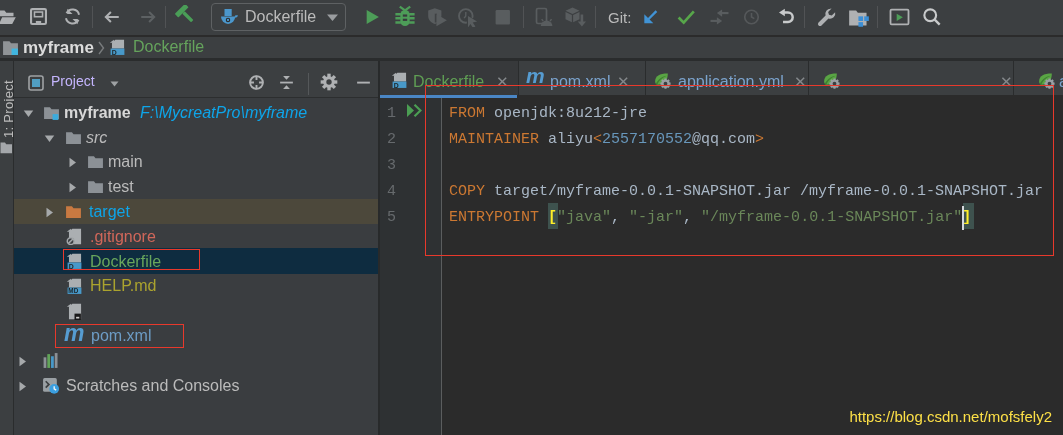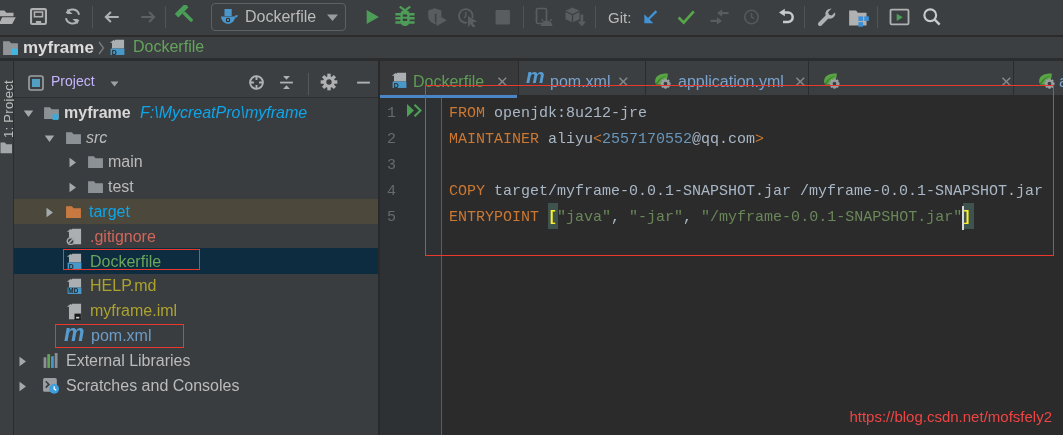--- a/index.html
+++ b/index.html
@@ -309,35 +309,33 @@
         <text x="2.2" y="14.4" font-size="6" font-weight="bold" fill="#1d2527" font-family="Liberation Sans">MD</text>
       </svg>
     <div class="abs" style="left:76px;top:212px;height:25px;line-height:25px;color:#aba32e;">HELP.md</div>
 
     <svg class="abs" style="left:52px;top:242px" width="17" height="17" viewBox="0 0 16 16">
         <path fill="#abafb2" d="M6 0.8 H14.2 V15.2 H2.8 V3.6 z"></path>
         <path fill="#abafb2" d="M0.8 3.6 L4.6 0.6 L4.8 3.6 z"></path>
         <rect x="8" y="10" width="6" height="6" fill="#1a1a1a"></rect>
         <rect x="9.5" y="13" width="3" height="1.6" fill="#cccccc"></rect>
       </svg>
-    <div class="abs" style="left:76px;top:237px;height:25px;line-height:25px;color:#aba32e;">myframe.iml</div>
 
     <div class="abs" style="left:50px;top:259px;width:24px;height:27px;font-size:23px;font-weight:bold;font-style:italic;color:#569cd1;">m</div>
     <div class="abs" style="left:77px;top:262px;height:25px;line-height:25px;color:#6d9cc5;">pom.xml</div>
 
     <svg class="abs" style="left:3px;top:295px" width="11" height="11" viewBox="0 0 10 10">
         <path fill="#a6a9ab" d="M2.3 0.7 L8.2 5 L2.3 9.3 z"></path>
       </svg>
     <svg class="abs" style="left:28px;top:291px" width="17" height="17" viewBox="0 0 16 16">
         <rect x="1.5" y="5" width="2.6" height="10" fill="#8c9196"></rect>
         <rect x="5" y="2" width="2.6" height="13" fill="#62a559"></rect>
         <rect x="8.5" y="4" width="2.6" height="11" fill="#4899c9"></rect>
         <rect x="12" y="1" width="2.6" height="14" fill="#8c9196"></rect>
       </svg>
-    <div class="abs" style="left:52px;top:287px;height:25px;line-height:25px;">External Libraries</div>
 
     <svg class="abs" style="left:3px;top:320px" width="11" height="11" viewBox="0 0 10 10">
         <path fill="#a6a9ab" d="M2.3 0.7 L8.2 5 L2.3 9.3 z"></path>
       </svg>
     <svg class="abs" style="left:28px;top:316px" width="18" height="17" viewBox="0 0 17 16">
         <rect x="1" y="1" width="13" height="13" rx="1.5" fill="#9aa0a4"></rect>
         <path fill="none" stroke="#3c3f41" stroke-width="1.6" d="M3.5 4 L6.5 7 L3.5 10"></path>
         <circle cx="11.5" cy="11.2" r="4.6" fill="#3b9fe0"></circle>
         <path fill="none" stroke="#f0f4f6" stroke-width="1.3" d="M11.5 8.6 V 11.2 L13.4 12.4"></path>
       </svg>
@@ -422,13 +420,13 @@
 <span style="color:#cc7832">COPY</span> target/myframe-0.0.1-SNAPSHOT.jar /myframe-0.0.1-SNAPSHOT.jar
 <span style="color:#cc7832">ENTRYPOINT</span> <span style="color:#ffef28;font-weight:bold">[</span><span style="color:#6a8759">"java"</span>, <span style="color:#6a8759">"-jar"</span>, <span style="color:#6a8759">"/myframe-0.0.1-SNAPSHOT.jar"</span><span style="color:#ffef28;font-weight:bold">]</span></pre>
 
   <div class="abs" style="left:582px;top:145px;width:2px;height:24px;background:#d5d9dd;"></div>
 </div>
 
 <div class="abs" style="left:63px;top:249px;width:137px;height:21px;border:1px solid #e8392c;"></div>
 <div class="abs" style="left:55px;top:324px;width:129px;height:24px;border:1px solid #e8392c;"></div>
 <div class="abs" style="left:425px;top:85px;width:629px;height:171px;border:1px solid #e8392c;"></div>
 
-<div class="abs" style="right:11px;top:408px;font-size:15px;color:#ef4444;">https://blog.csdn.net/mofsfely2</div>
+<div class="abs" style="right:11px;top:408px;font-size:15px;color:#fde047;">https://blog.csdn.net/mofsfely2</div>
 
 </body></html>

